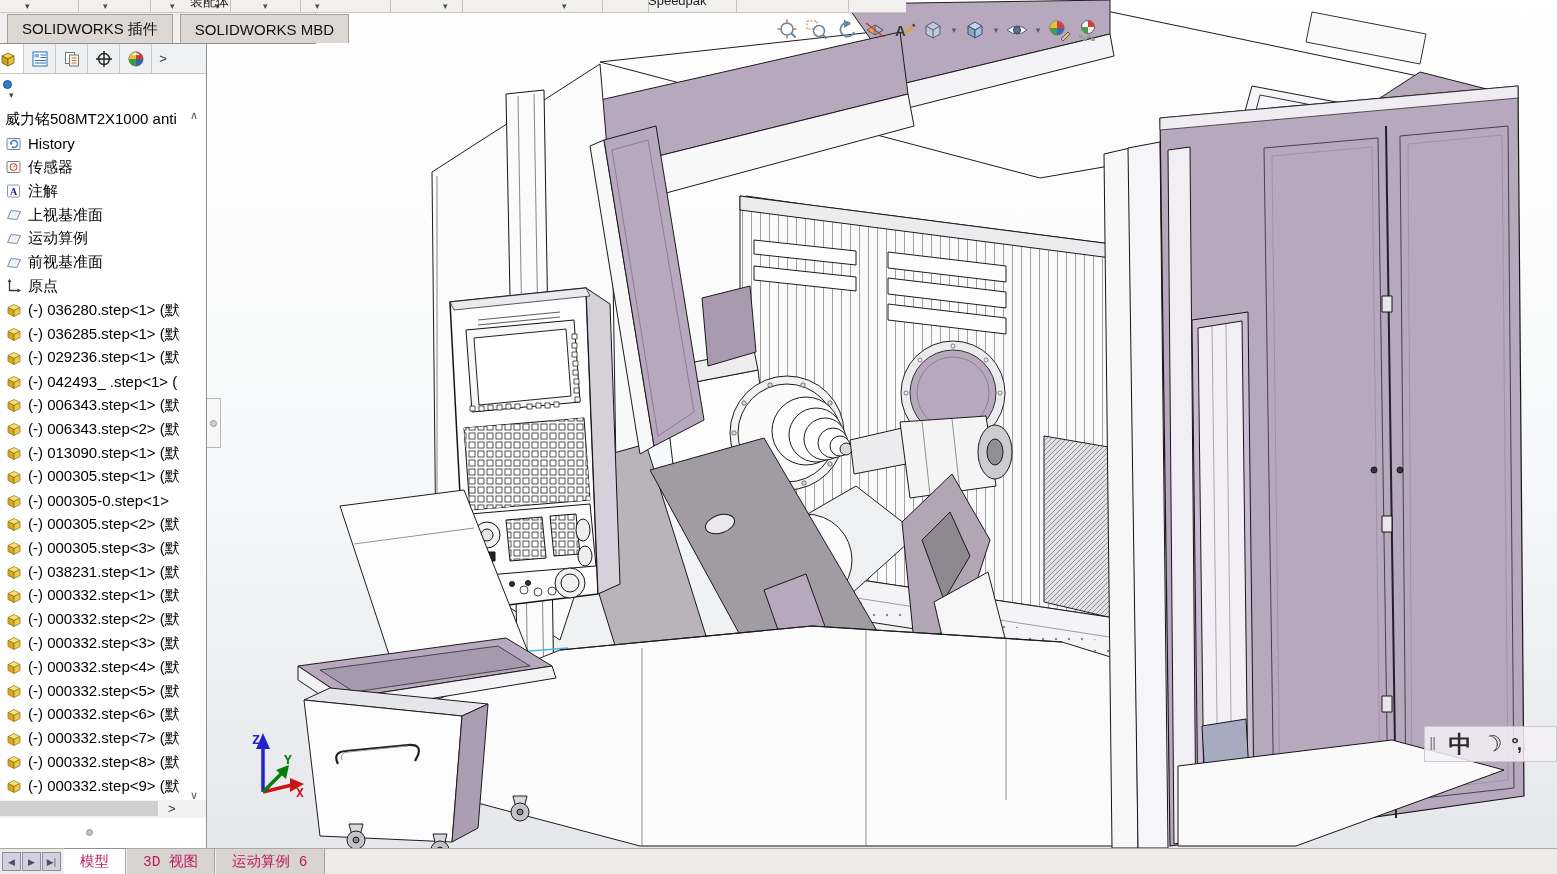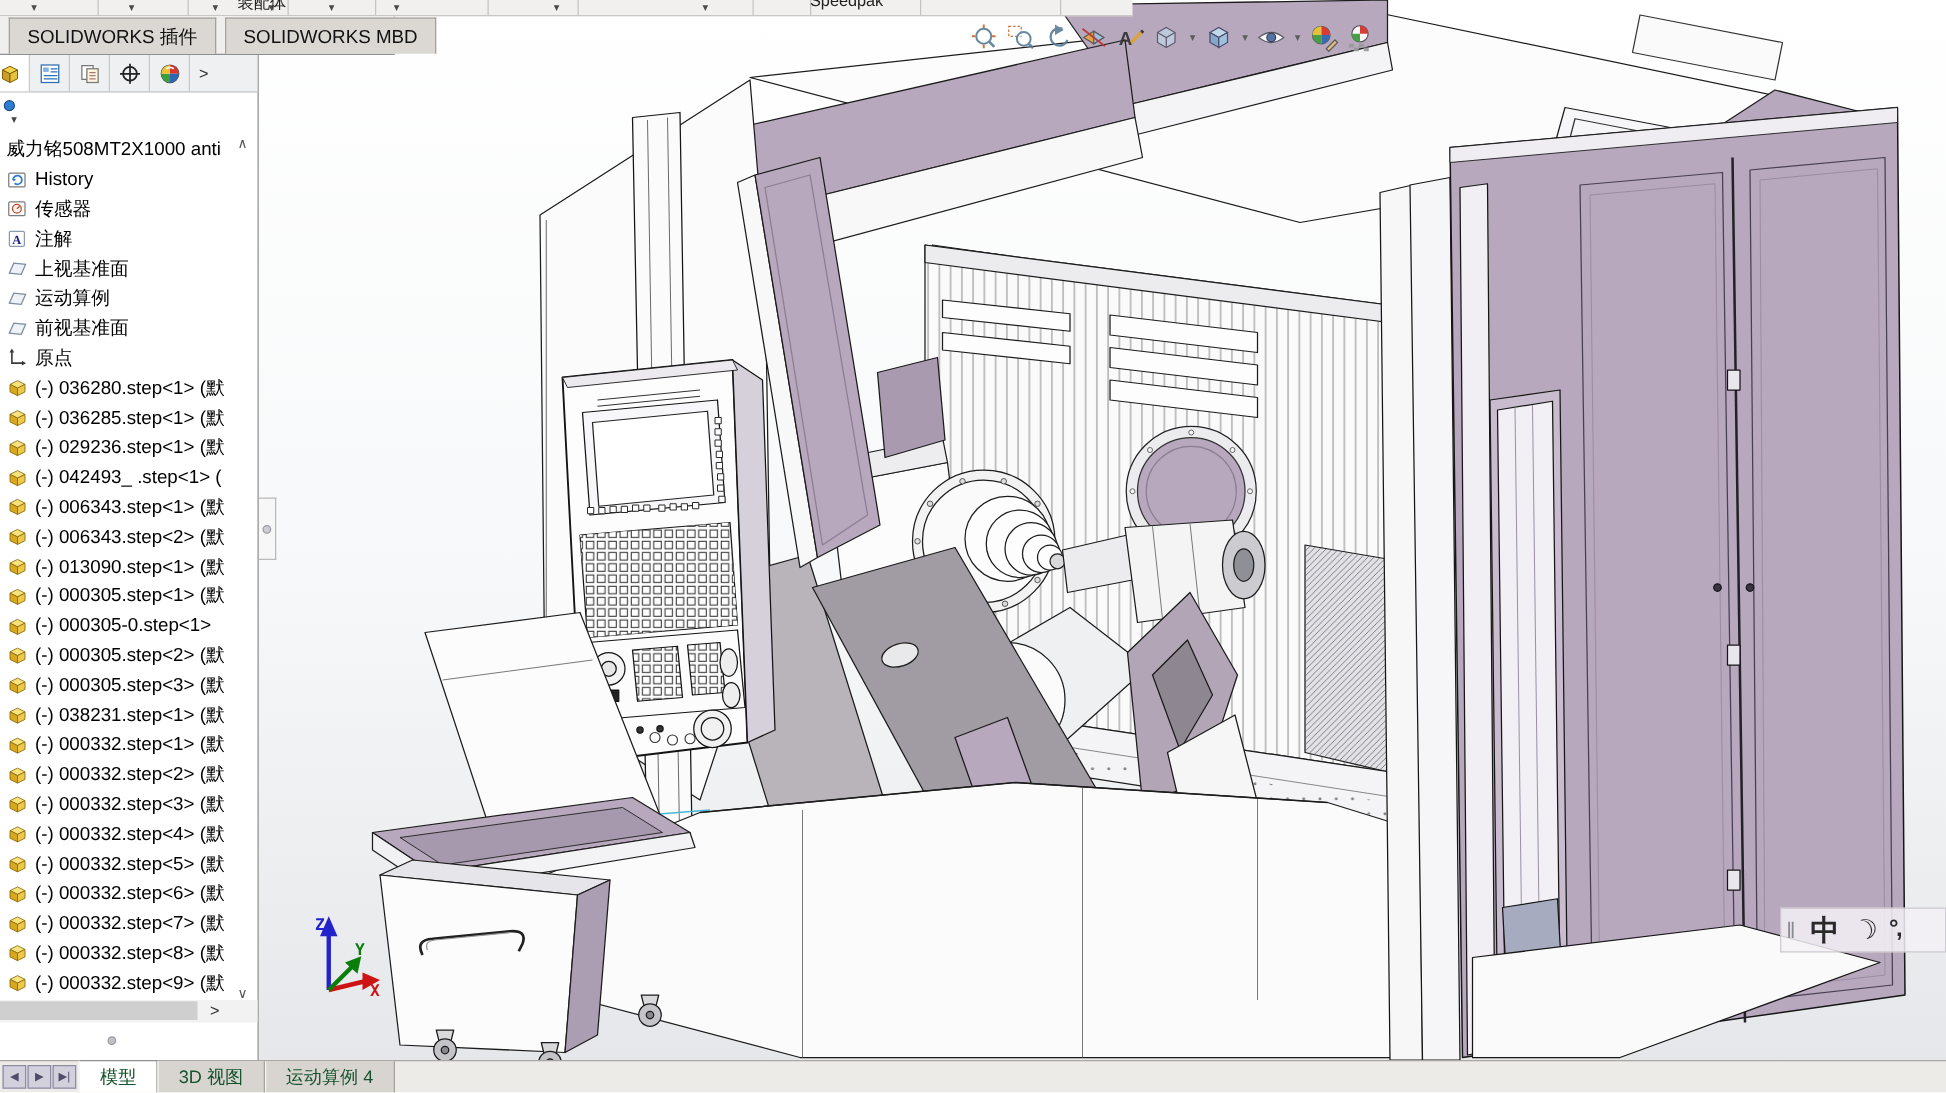--- a/index.html
+++ b/index.html
@@ -76,22 +76,22 @@
   .ime-lang { font-size:23px; font-weight:bold; padding:0 6px; }
   .ime-moon { font-size:22px; padding:0 6px; transform:rotate(-18deg); }
   .ime-punct { font-size:19px; font-weight:bold; letter-spacing:-2px; padding:0 2px; }
 
   
   .bottom-bar { position:absolute; left:0; top:848px; width:1557px; height:26px;
     background:#edebe8; border-top:1px solid #aaa7a2; display:flex; align-items:stretch; z-index:30; }
   .nav-btns { display:flex; align-items:center; gap:1px; padding:0 2px; }
   .nav-btn { width:19px; height:19px; background:#d3d0dd; border:1px solid #8e8ba2;
     color:#504d6b; font-size:9px; display:flex; align-items:center; justify-content:center; }
-  .btab { padding:0 16px; display:flex; align-items:center; font-size:14.5px; color:#14532d;
-    background:#d8d5d0; border-right:1px solid #a5a29d; border-left:1px solid #f5f4f2; white-space:nowrap; }
+  .btab { padding:0 16px; display:flex; align-items:center; font-size:14.5px; color:#be185d;
+    background:#d8d5d0; border-right:1px solid #a5a29d; border-left:1px solid #f5f4f2; white-space:nowrap;font-family:Liberation Mono, monospace; }
   .btab.active { background:#fff; font-weight:normal; border-top:1px solid #8f8f8f; margin-top:-1px; }
 </style>
 </head>
 <body>
 
 <div class="viewport">
 <svg width="1350" height="848" viewBox="207 0 1350 848">
   <defs>
     <pattern id="louv" width="9" height="10" patternUnits="userSpaceOnUse">
       <path d="M4.5,0 V10" stroke="#2f2f2f" stroke-width="0.8"></path>
@@ -793,15 +793,15 @@
 
 <div class="bottom-bar">
   <div class="nav-btns" id="nav-btns">
       <span class="nav-btn">◀</span>
       <span class="nav-btn">▶</span>
       <span class="nav-btn">▶|</span>
     </div>
   <div id="bottom-tabs" style="display:flex;align-items:stretch;">
       <div class="btab active">模型</div>
       <div class="btab">3D 视图</div>
-      <div class="btab">运动算例 4</div>
+      <div class="btab">运动算例 6</div>
     </div>
 </div>
 
 </body></html>

